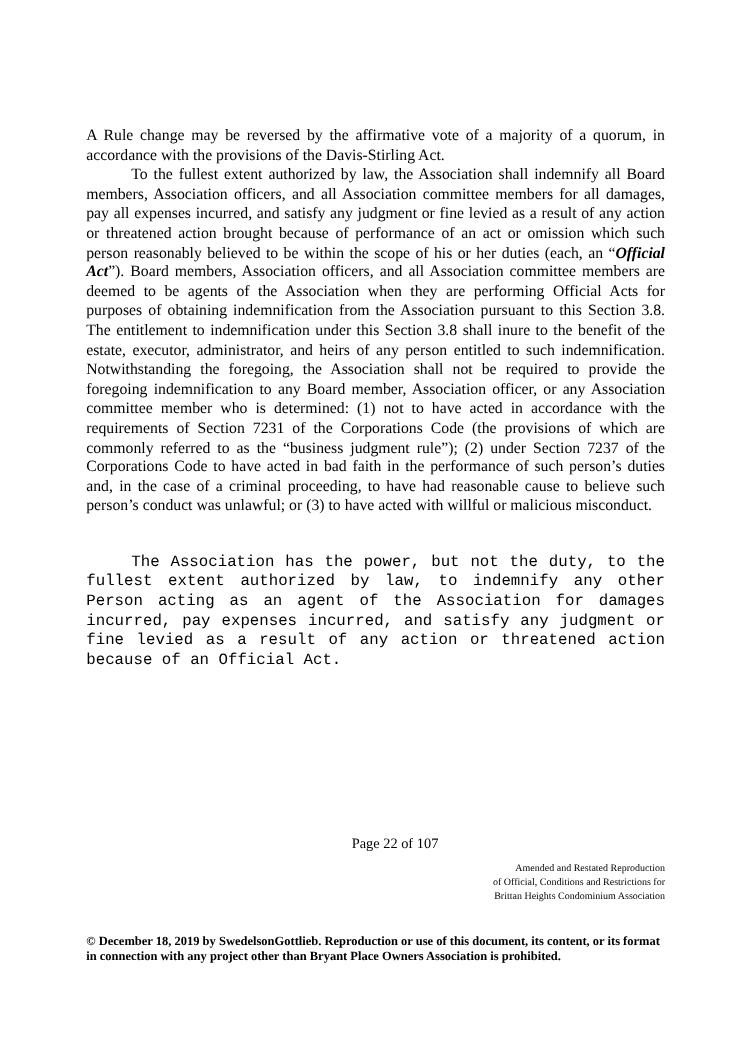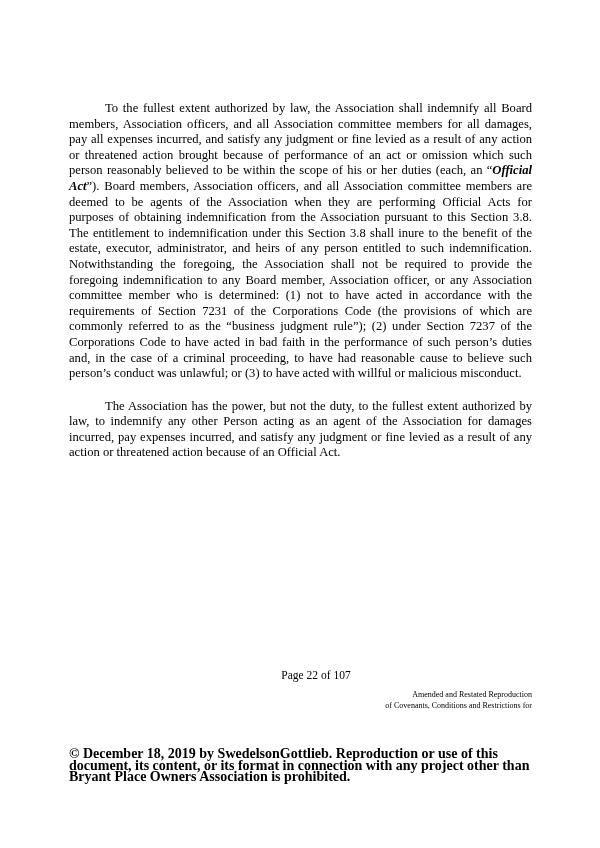--- a/index.html
+++ b/index.html
@@ -30,21 +30,22 @@
   .para {
     margin: 0;
     font-size: 12.6px;
     line-height: 15.6px;
     text-align: justify;
   }
   .para.indent {
     text-indent: 36px;
   }
   .para.space-before {
-    margin-top: 17px;
+    margin-top: 30px;
+    font-family: Liberation Mono, monospace;
   }
   .heading {
     margin: 21px 0 0 0;
     font-size: 12.6px;
     line-height: 15.6px;
     font-weight: bold;
     text-indent: 36px;
   }
   .heading-gap {
     display: inline-block;
@@ -74,43 +75,45 @@
     width: 300px;
     text-align: right;
     font-size: 8px;
     line-height: 11px;
   }
   .copyright {
     position: absolute;
     top: 748px;
     left: 69px;
     width: 464px;
-    font-size: 14px;
+    font-size: 10px;
     line-height: 11.5px;
     font-weight: bold;
     text-align: left;
   }
 </style>
 </head>
 <body>
 
 <div class="page">
 
   <div class="content">
 
+    <p class="para"><span class="seg-normal">A Rule change may be reversed by the affirmative vote of a majority of a quorum, in accordance with the provisions of the Davis-Stirling Act.</span></p>
 
 
     <p class="para indent"><span class="seg-normal">To the fullest extent authorized by law, the Association shall indemnify all Board members, Association officers, and all Association committee members for all damages, pay all expenses incurred, and satisfy any judgment or fine levied as a result of any action or threatened action brought because of performance of an act or omission which such person reasonably believed to be within the scope of his or her duties (each, an “</span><span class="seg-bold-italic">Official Act</span><span class="seg-normal">”). Board members, Association officers, and all Association committee members are deemed to be agents of the Association when they are performing Official Acts for purposes of obtaining indemnification from the Association pursuant to this Section 3.8. The entitlement to indemnification under this Section 3.8 shall inure to the benefit of the estate, executor, administrator, and heirs of any person entitled to such indemnification. Notwithstanding the foregoing, the Association shall not be required to provide the foregoing indemnification to any Board member, Association officer, or any Association committee member who is determined: (1) not to have acted in accordance with the requirements of Section 7231 of the Corporations Code (the provisions of which are commonly referred to as the “business judgment rule”); (2) under Section 7237 of the Corporations Code to have acted in bad faith in the performance of such person’s duties and, in the case of a criminal proceeding, to have had reasonable cause to believe such person’s conduct was unlawful; or (3) to have acted with willful or malicious misconduct.</span></p>
 
     <p class="para indent space-before"><span class="seg-normal">The Association has the power, but not the duty, to the fullest extent authorized by law, to indemnify any other Person acting as an agent of the Association for damages incurred, pay expenses incurred, and satisfy any judgment or fine levied as a result of any action or threatened action because of an Official Act.</span></p>
 
   </div>
 
   <div class="page-number">Page 22 of 107</div>
 
   <div class="doc-info">
     <div>Amended and Restated Reproduction</div>
-    <div>of Covenants, Conditions and Restrictions for</div>
+    <div>of Official, Conditions and Restrictions for</div>
+    <div>Brittan Heights Condominium Association</div>
   </div>
 
   <div class="copyright">© December 18, 2019 by SwedelsonGottlieb. Reproduction or use of this document, its content, or its format in connection with any project other than Bryant Place Owners Association is prohibited.</div>
 
 </div>
 
 </body></html>

